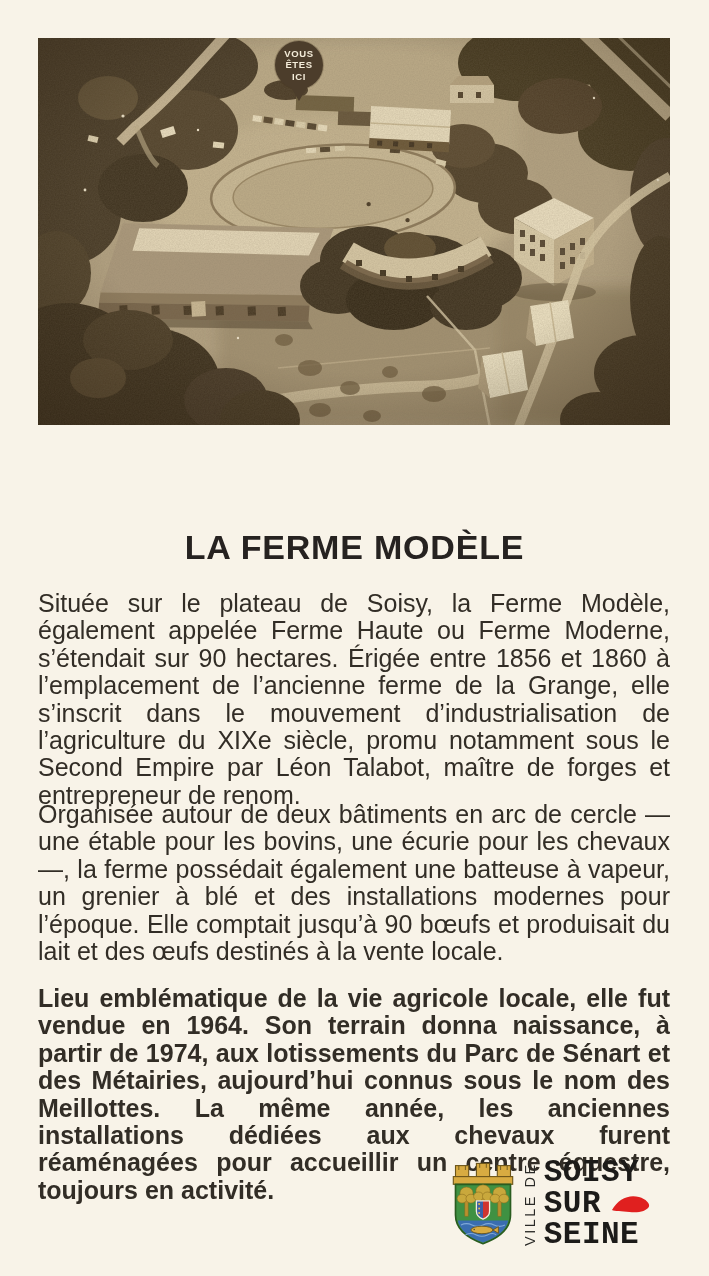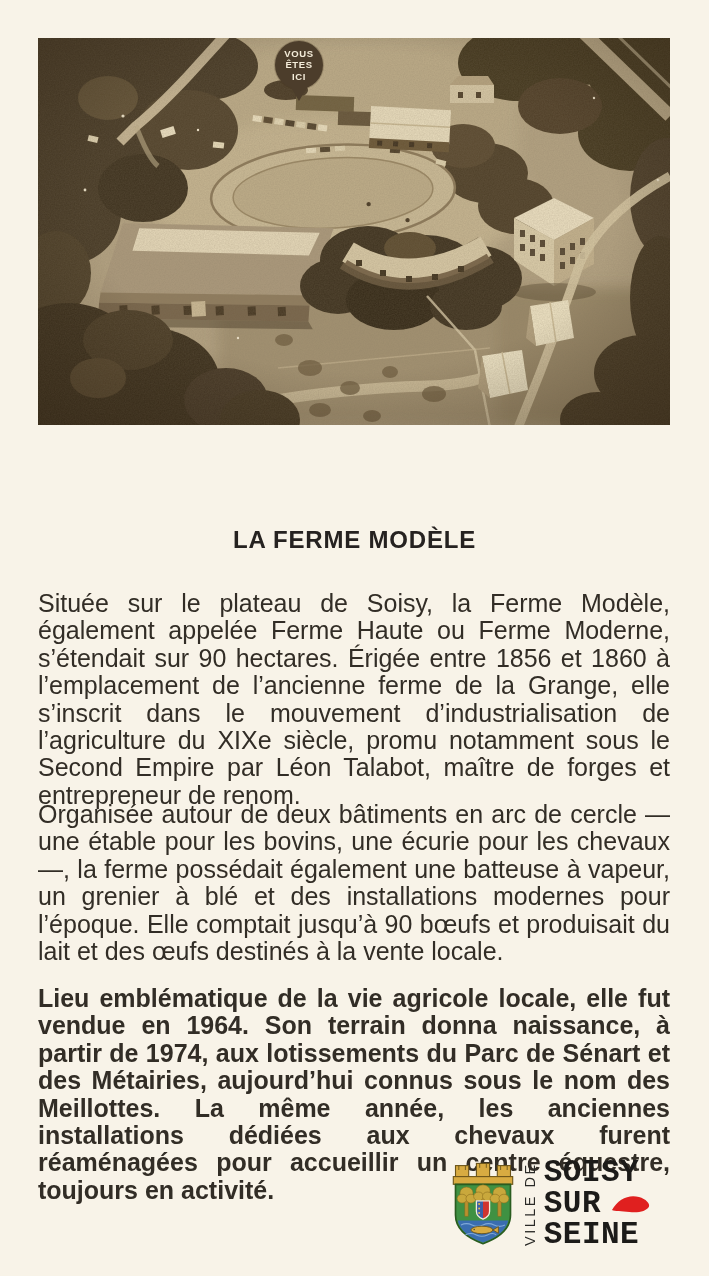--- a/index.html
+++ b/index.html
@@ -20,21 +20,21 @@
     content:"";position:absolute;top:45px;left:50%;transform:translateX(-50%);
     border:9px solid transparent;border-top:15px solid #4c3d2b;border-bottom:0;
   }
   
   .caption{
     position:absolute;left:38px;top:429px;width:632px;
     font-size:15.5px;line-height:21px;text-align:justify;color:#2b2723;
   }
   .title{
     position:absolute;left:0;top:508px;width:709px;text-align:center;
-    font-size:24px;line-height:32px;font-weight:bold;letter-spacing:.8px;color:#262220;
+    font-size:34px;line-height:32px;font-weight:bold;letter-spacing:.8px;color:#262220;
   }
   .body-par{
     position:absolute;left:38px;width:632px;
     font-size:25px;line-height:27.4px;text-align:justify;color:#322d26;
   }
   .p1{top:565px;} .p2{top:776px;} .p3{top:960px;font-weight:bold;}
   
   .brand{position:absolute;top:1158px;right:58px;display:flex;align-items:center;height:90px;}
   .crest{width:70px;height:88px;flex:0 0 auto;}
   .villede{

